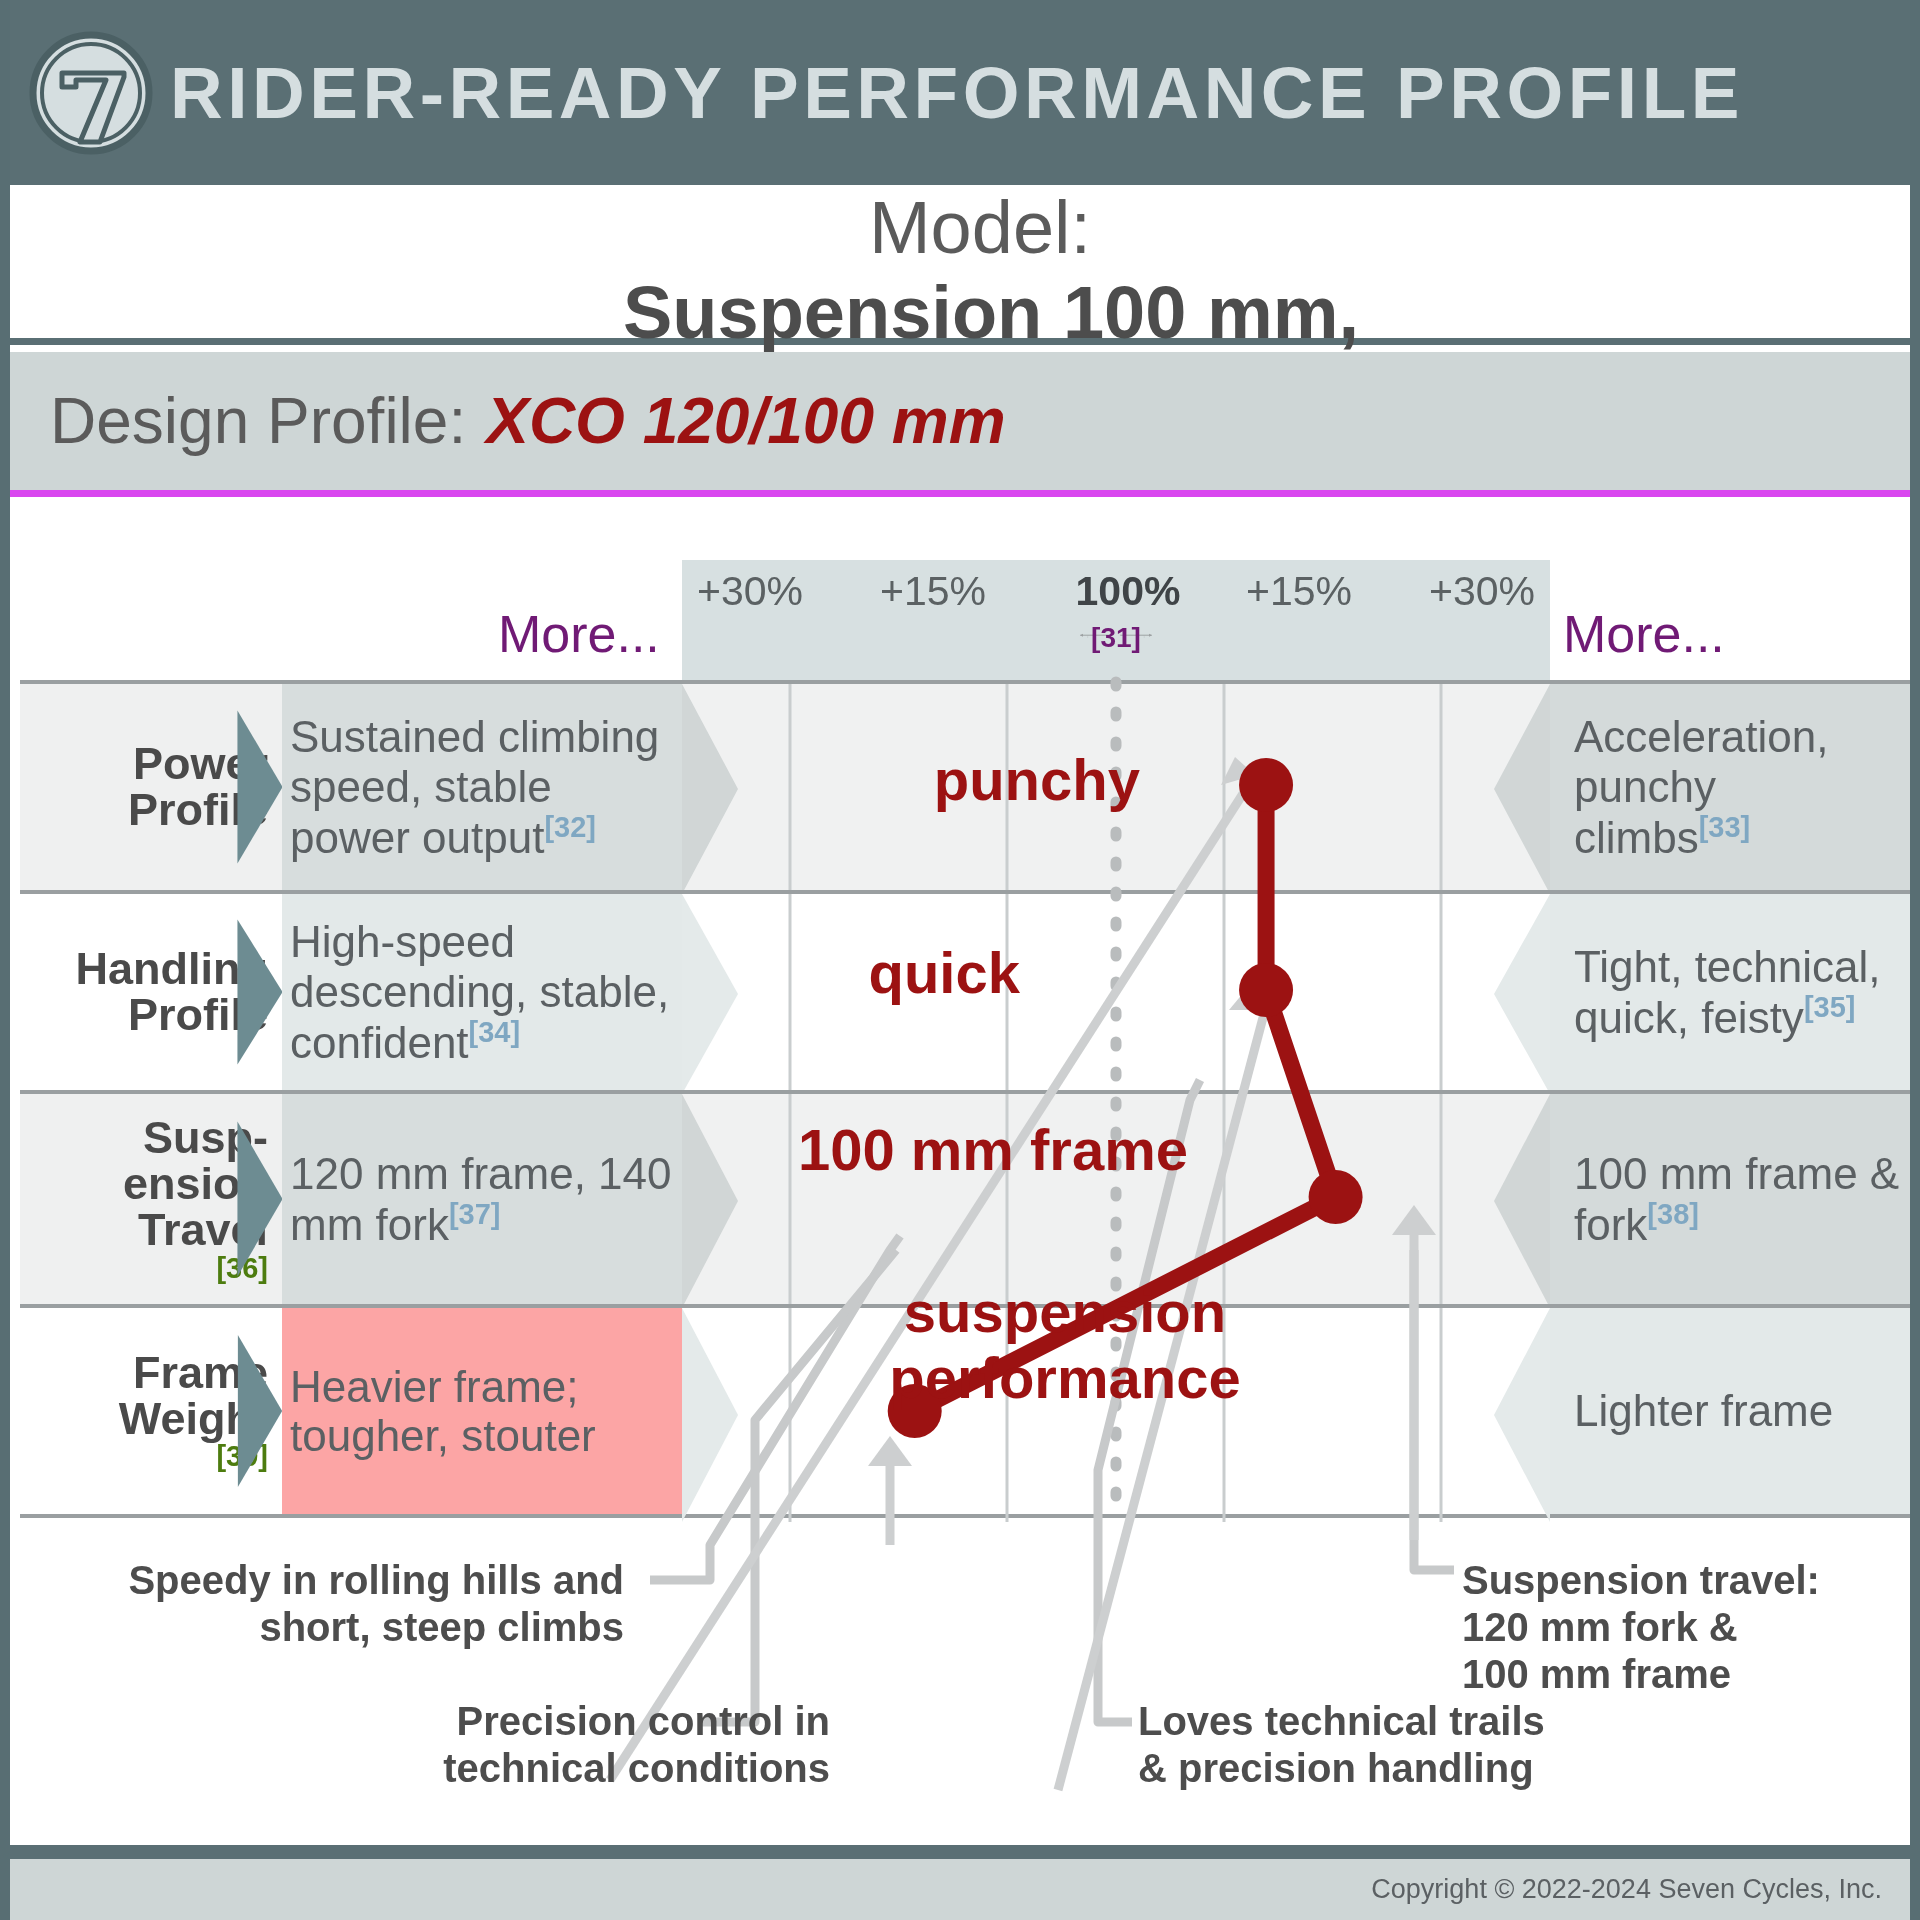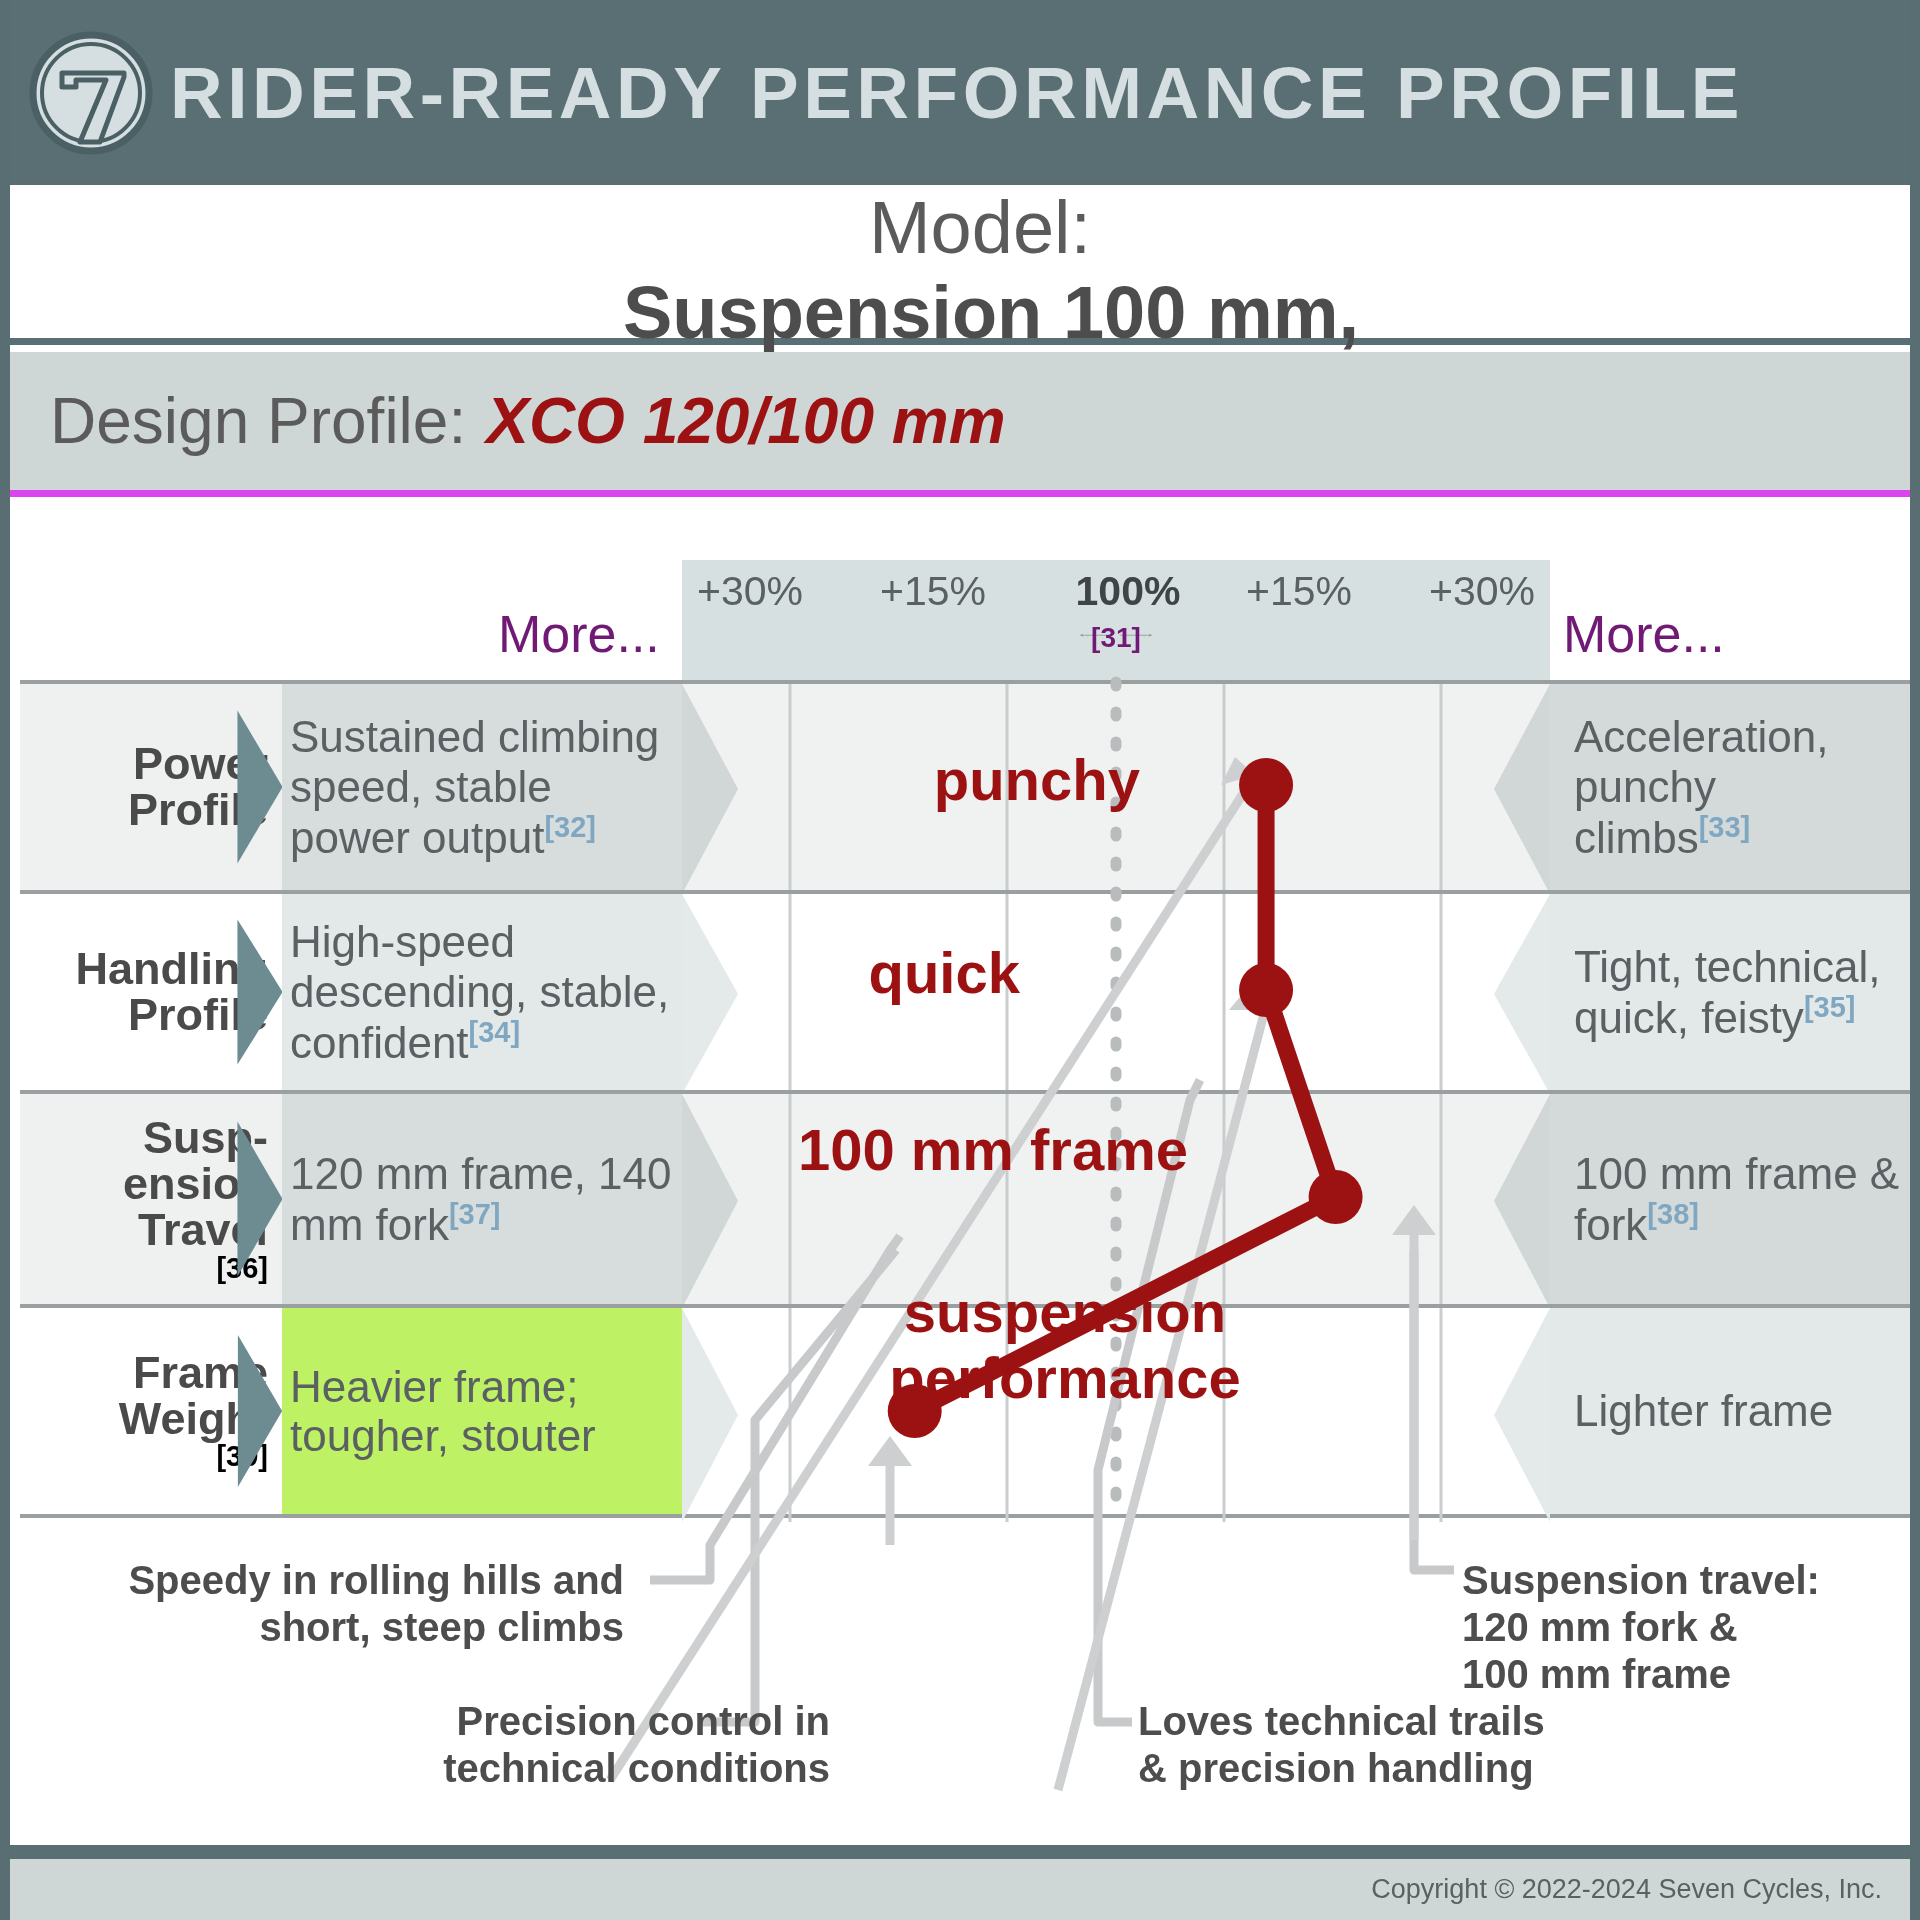--- a/index.html
+++ b/index.html
@@ -103,21 +103,21 @@
   }
   .row .desccell .dsc { font-size:44px; color:#5b6063; line-height:1.12; }
   .row .plotcell { width:868px; flex:0 0 868px; position:relative; }
   .row .rightcell {
     width:360px; flex:0 0 360px; position:relative;
     display:flex; align-items:center; padding-left:24px; padding-right:8px;
   }
   .row .rightcell .rt { font-size:44px; color:#5b6063; line-height:1.12; }
 
   .sup { color:#7fa7c2; font-size:29px; vertical-align:super; font-weight:bold; white-space:nowrap;}
-  .sup-inline { color:#000000; font-size:29px; font-weight:bold; white-space:nowrap;}
+  .sup-inline { color:#4d7c0f; font-size:29px; font-weight:bold; white-space:nowrap;}
 
   
   .wedge {
     position:absolute; right:-1px; top:0; width:46px; height:100%;
   }
 
   
   .annot {
     position:absolute; font-size:40px; font-weight:bold; color:#4d4d4d;
     line-height:1.18; white-space:pre-line;
@@ -279,21 +279,21 @@
         <div class="namecell" style="background: rgb(255, 255, 255);">
           <div class="nm">
             <div>Frame</div>
             <div>Weight</div>
             <div class="sup-inline">[39]</div>
           </div>
           <svg class="wedge" width="46" height="214" viewBox="0 0 46 214">
             <path d="M0 28 L46 107 L0 186 Z" fill="#6d8c92"></path>
           </svg>
         </div>
-        <div class="desccell" style="background: #bef264;">
+        <div class="desccell" style="background: #fca5a5;">
           <div class="dsc">Heavier frame; tougher, stouter</div>
         </div>
         <div class="plotcell" style="background: rgb(255, 255, 255);">
           <svg width="868" height="214" viewBox="0 0 868 214" style="position:absolute;left:0;top:0">
             <path d="M0 0 L56 107 L0 214 Z" fill="#e4eaea"></path>
             <path d="M868 0 L812 107 L868 214 Z" fill="#e4eaea"></path>
             <line x1="108" y1="0" x2="108" y2="214" stroke="#c9cdce" stroke-width="3"></line>
             <line x1="325" y1="0" x2="325" y2="214" stroke="#c9cdce" stroke-width="3"></line>
             <line x1="542" y1="0" x2="542" y2="214" stroke="#c9cdce" stroke-width="3"></line>
             <line x1="759" y1="0" x2="759" y2="214" stroke="#c9cdce" stroke-width="3"></line>

